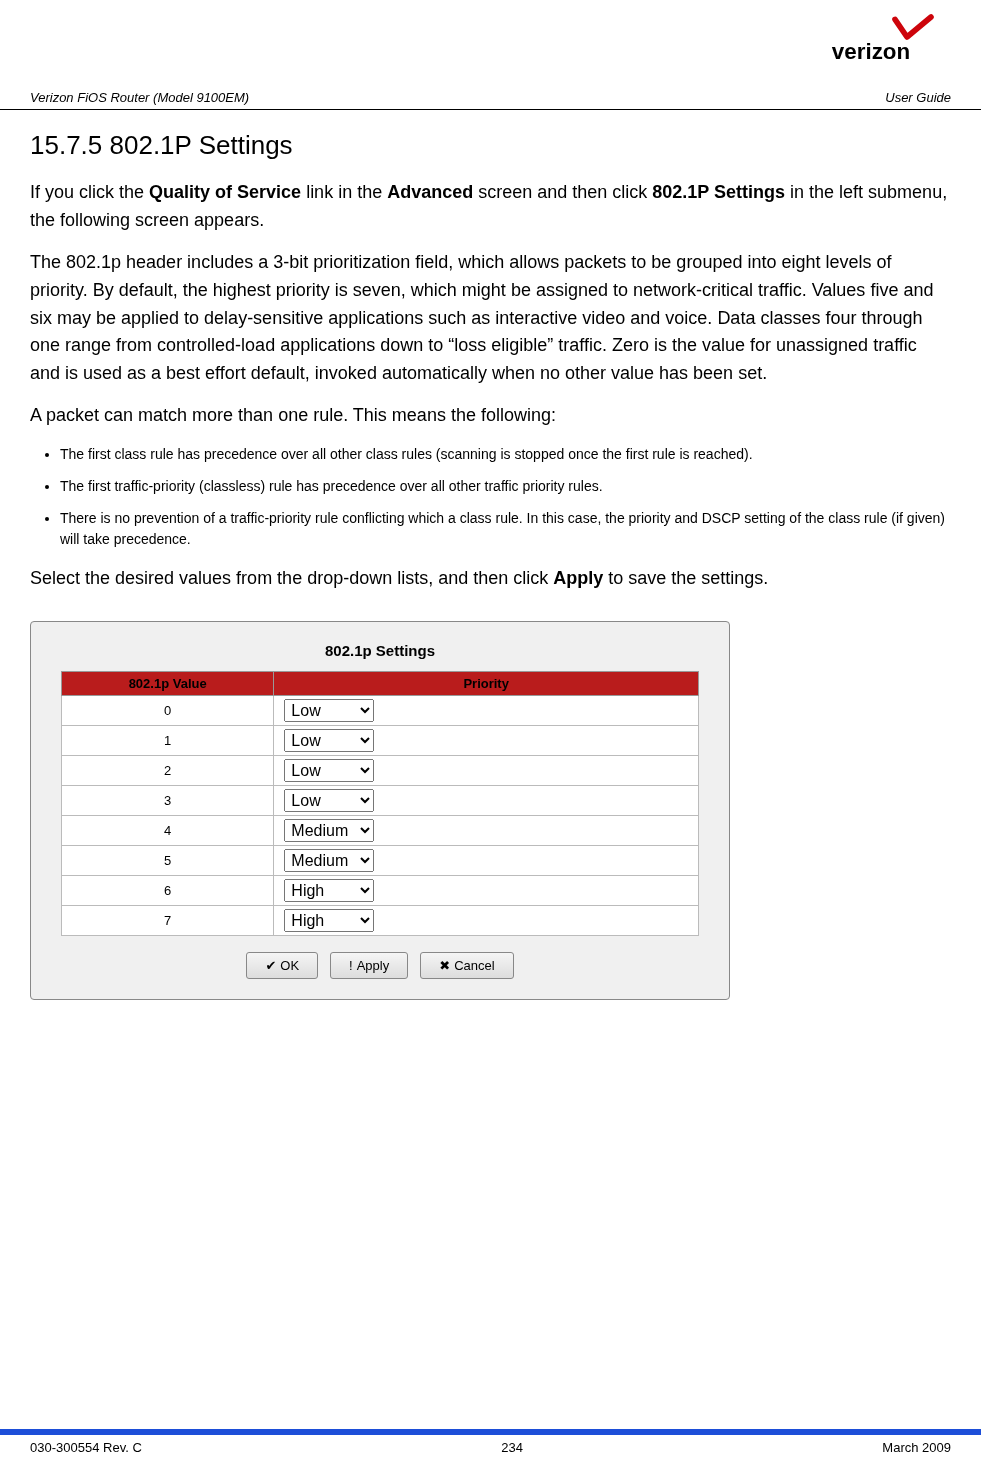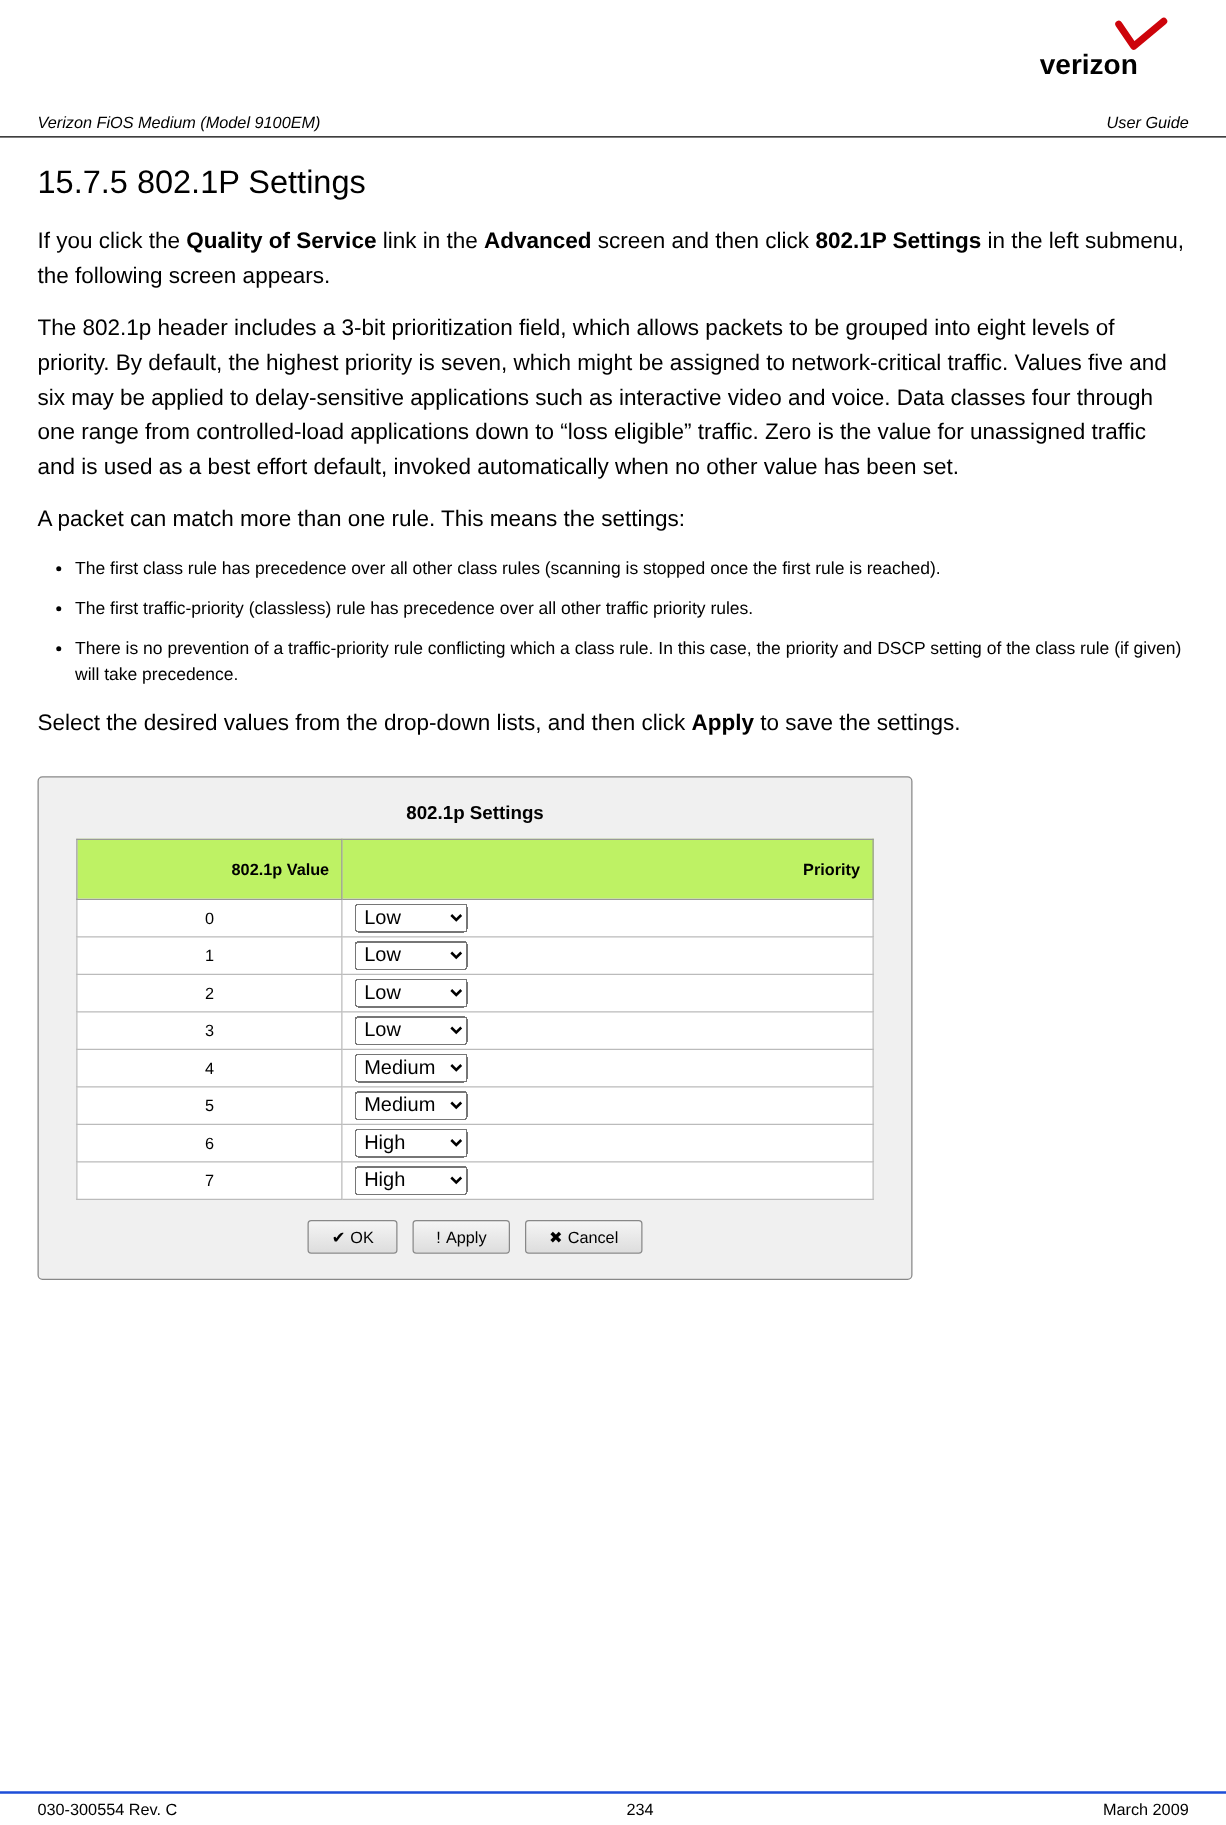--- a/index.html
+++ b/index.html
@@ -80,26 +80,26 @@
       font-size: 15px;
       font-weight: bold;
       margin-bottom: 12px;
     }
     .settings-table {
       border-collapse: collapse;
       width: 100%;
       background: #fff;
     }
     .settings-table th {
-      background: #bef264;
+      background: #b91c1c;
       border: 1px solid #999;
-      padding: 16px 10px;
+      padding: 4px 10px;
       font-size: 13px;
       font-weight: bold;
-      text-align: right;
+      text-align: center;
     }
     .settings-table td {
       border: 1px solid #bbb;
       padding: 3px 10px;
       font-size: 13px;
       background: #fff;
     }
     .settings-table td:first-child {
       text-align: center;
       width: 80px;
@@ -128,21 +128,21 @@
       display: flex;
       align-items: center;
       gap: 4px;
     }
     
     .footer {
       position: absolute;
       bottom: 0;
       left: 0;
       width: 100%;
-      border-top: 2px solid #1d4ed8;
+      border-top: 6px solid #1d4ed8;
       display: flex;
       justify-content: space-between;
       padding: 5px 30px;
       font-size: 13px;
     }
     
     .logo-container {
       text-align: right;
     }
   </style>
@@ -158,42 +158,42 @@
 
         <polyline points="130,8 145,30 175,5" fill="none" stroke="#CD040B" stroke-width="7" stroke-linecap="round" stroke-linejoin="round"></polyline>
 
         <text x="100" y="58" font-family="Arial, sans-serif" font-size="28" font-weight="bold" fill="#000" text-anchor="middle">verizon</text>
       </svg>
     </div>
   </div>
 
 
   <div class="subtitle-bar">
-    <span>Verizon FiOS Medium (Model 9100EM)</span>
+    <span>Verizon FiOS Router (Model 9100EM)</span>
     <span>User Guide</span>
   </div>
 
   <div class="main-content">
     <h1 class="page-heading">15.7.5   802.1P Settings</h1>
 
     
     <p class="body-text">
       If you click the <span class="bold">Quality of Service</span> link in the <span class="bold">Advanced</span> screen and then click <span class="bold">802.1P Settings</span> in the left submenu, the following screen appears.
     </p>
 
     
 
     
     <p class="body-text">
       The 802.1p header includes a 3-bit prioritization field, which allows packets to be grouped into eight levels of priority. By default, the highest priority is seven, which might be assigned to network-critical traffic. Values five and six may be applied to delay-sensitive applications such as interactive video and voice. Data classes four through one range from controlled-load applications down to “loss eligible” traffic. Zero is the value for unassigned traffic and is used as a best effort default, invoked automatically when no other value has been set.
     </p>
 
     
     <p class="body-text">
-      A packet can match more than one rule. This means the settings:
+      A packet can match more than one rule. This means the following:
     </p>
 
     
     <ul class="bullet-list">
       <li>The first class rule has precedence over all other class rules (scanning is stopped once the first rule is reached).</li>
       <li>The first traffic-priority (classless) rule has precedence over all other traffic priority rules.</li>
       <li>There is no prevention of a traffic-priority rule conflicting which a class rule. In this case, the priority and DSCP setting of the class rule (if given) will take precedence.</li>
     </ul>
 
     

